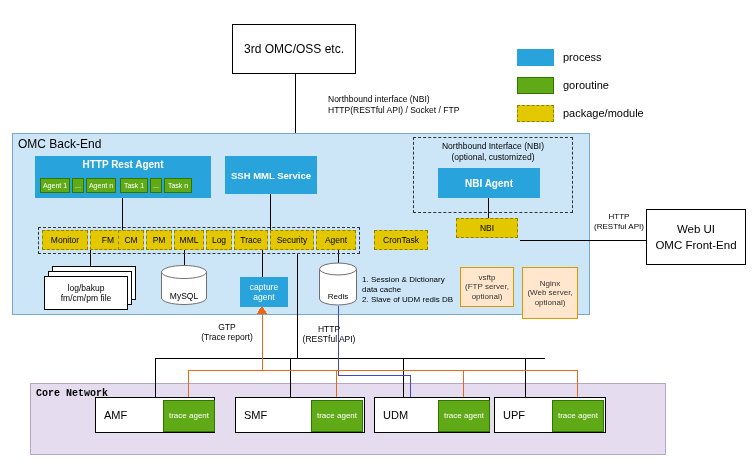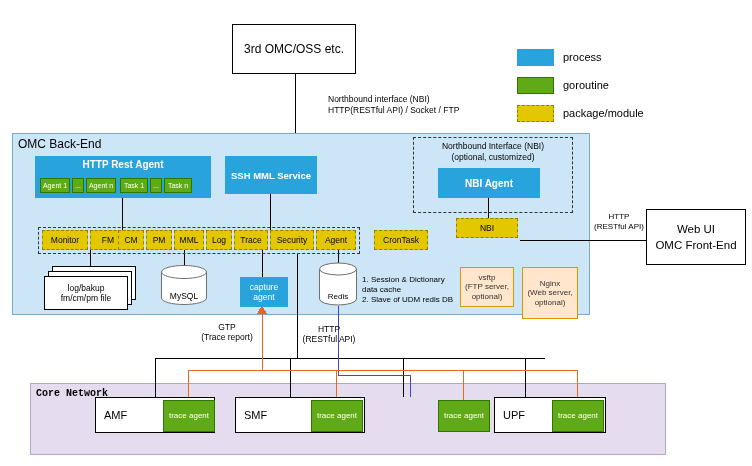--- a/index.html
+++ b/index.html
@@ -200,20 +200,23 @@
   <div class="node whitebox cn-name" style="left:95px;top:397px;width:120px;height:36px;">
     <span>AMF</span>
   </div>
   <div class="ta green" style="left:163px;top:400px;">trace agent</div>
 
   <div class="node whitebox cn-name" style="left:235px;top:397px;width:130px;height:36px;">
     <span>SMF</span>
   </div>
   <div class="ta green" style="left:311px;top:400px;">trace agent</div>
 
+  <div class="node whitebox cn-name" style="left:374px;top:397px;width:116px;height:36px;">
+    <span>UDM</span>
+  </div>
   <div class="ta green" style="left:438px;top:400px;">trace agent</div>
 
   <div class="node whitebox cn-name" style="left:494px;top:397px;width:112px;height:36px;">
     <span>UPF</span>
   </div>
   <div class="ta green" style="left:552px;top:400px;">trace agent</div>
 
 </div>
 
 </body></html>

